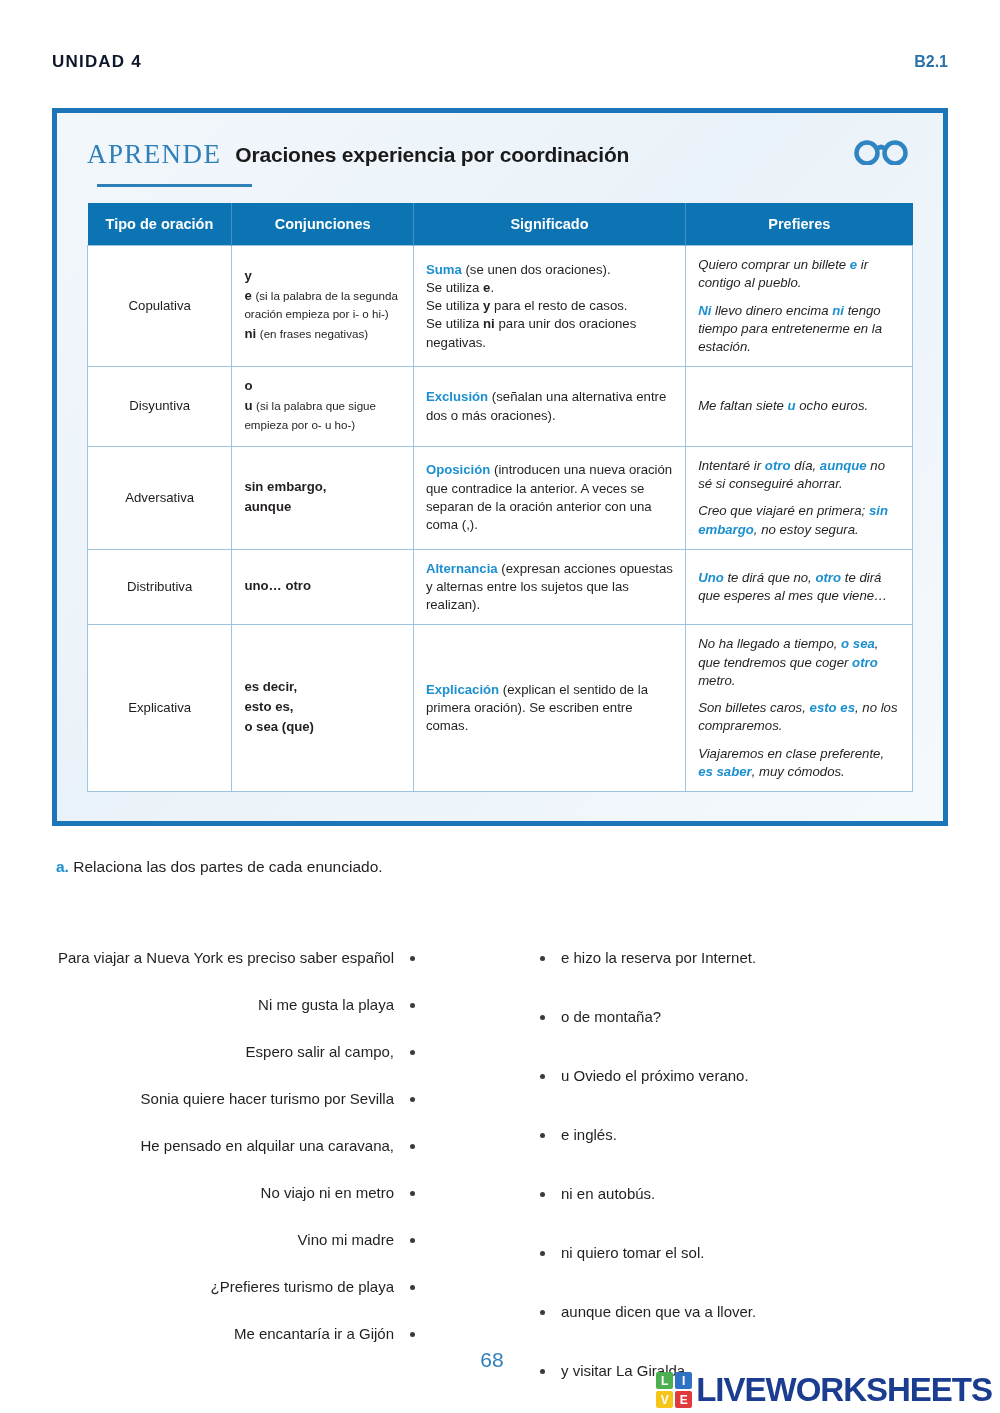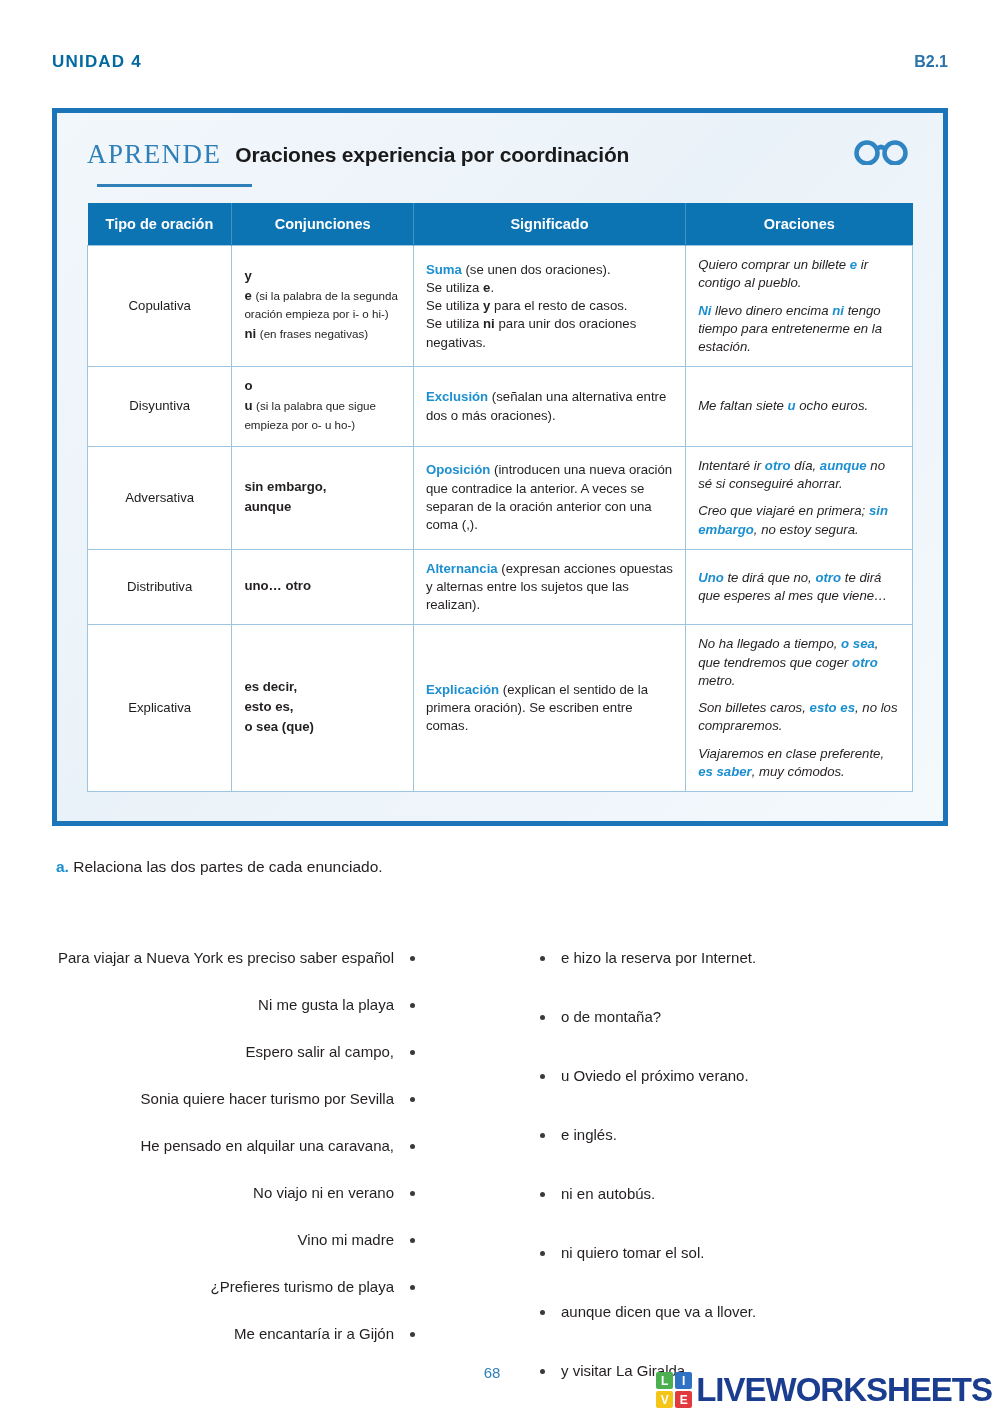--- a/index.html
+++ b/index.html
@@ -16,21 +16,21 @@
 
   
   .page-header {
     position: absolute;
     top: 52px; left: 52px; right: 52px;
     display: flex;
     justify-content: space-between;
     align-items: baseline;
   }
   .unidad {
-    color: #0369a1;
+    color: #0f172a;
     font-size: 17px;
     font-weight: bold;
     letter-spacing: 1.2px;
     text-align: center;
   }
   .level {
     color: #2b73ab;
     font-size: 16px;
     font-weight: bold;
   }
@@ -174,22 +174,21 @@
   .match-item.left  .dot { margin-left: 16px; }
   .match-item.right .dot { margin-right: 16px; }
 
   
   .page-number {
     position: absolute;
     left: 0; right: 16px;
     top: 1348px;
     text-align: center;
     color: #2f7fb8;
-    font-size: 15px;
-    margin-top: 16px;
+    font-size: 21px;
   }
   .lw-logo {
     position: absolute;
     right: 8px;
     top: 1371px;
     display: flex;
     align-items: center;
     gap: 4px;
   }
   .lw-grid {
@@ -247,21 +246,21 @@
       <col class="c-tipo">
         <col class="c-conj">
         <col class="c-sig">
         <col class="c-ejem">
     </colgroup>
     <thead>
       <tr>
         <th>Tipo de oración</th>
         <th>Conjunciones</th>
         <th>Significado</th>
-        <th>Oraciones</th>
+        <th>Prefieres</th>
       </tr>
     </thead>
     <tbody id="grammar-body">
         <tr>
           <td class="tipo">Copulativa</td>
           <td class="conj">
             <div class="conj-line"><span class="b">y</span></div>
             <div class="conj-line"><span class="b">e</span> <span class="sm">(si la palabra de la segunda oración empieza por i- o hi-)</span></div>
             <div class="conj-line"><span class="b">ni</span> <span class="sm">(en frases negativas)</span></div>
           </td>
@@ -356,21 +355,21 @@
       </div>
       <div class="match-item left">
         <span>Sonia quiere hacer turismo por Sevilla</span>
         <span class="dot"></span>
       </div>
       <div class="match-item left">
         <span>He pensado en alquilar una caravana,</span>
         <span class="dot"></span>
       </div>
       <div class="match-item left">
-        <span>No viajo ni en verano</span>
+        <span>No viajo ni en metro</span>
         <span class="dot"></span>
       </div>
       <div class="match-item left">
         <span>Vino mi madre</span>
         <span class="dot"></span>
       </div>
       <div class="match-item left">
         <span>¿Prefieres turismo de playa</span>
         <span class="dot"></span>
       </div>

